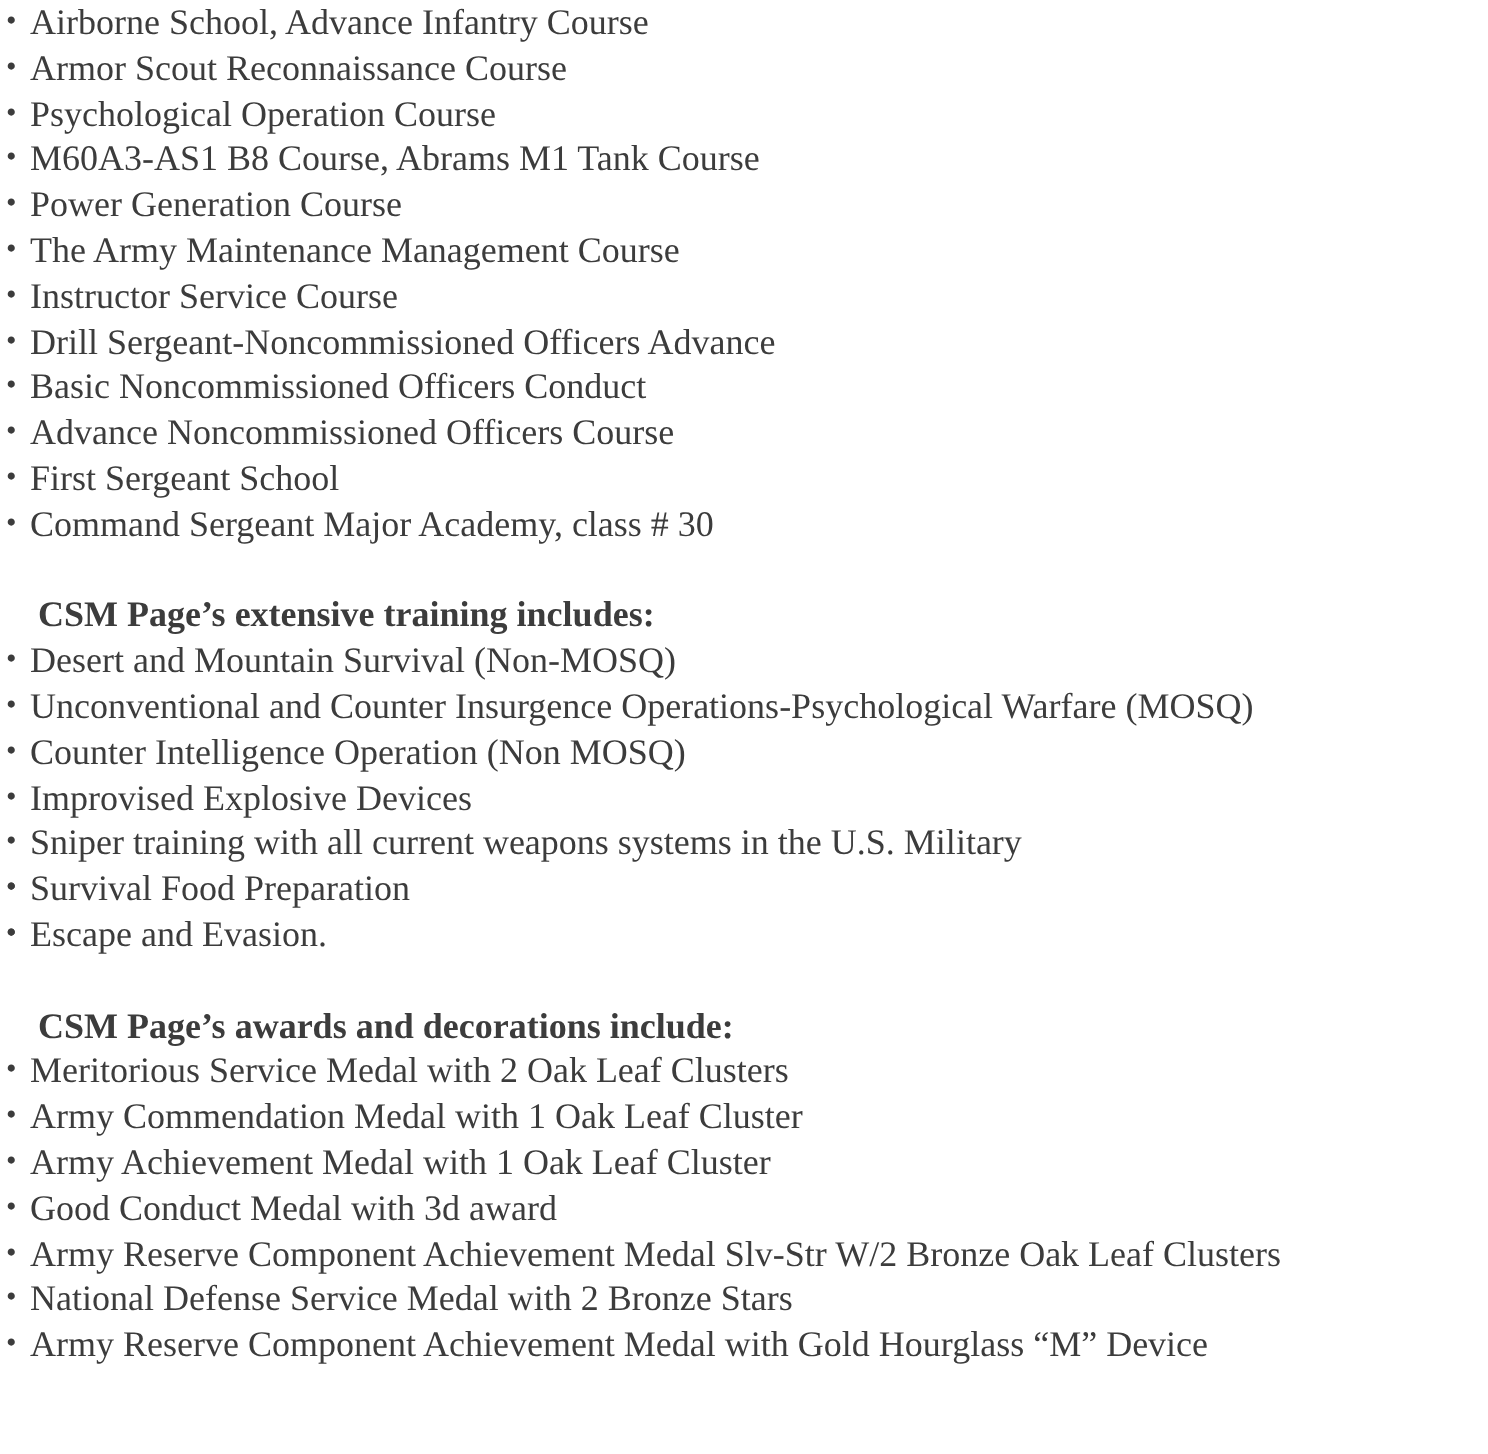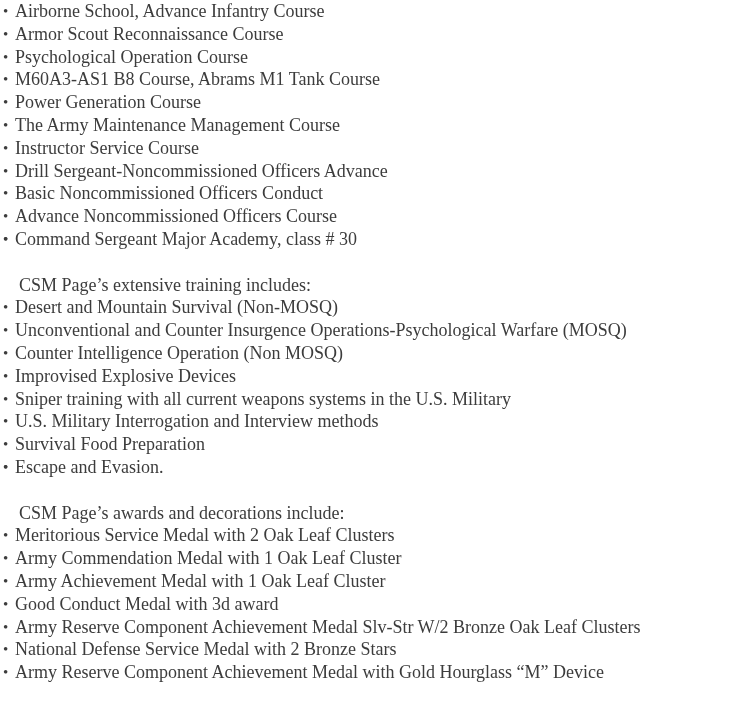--- a/index.html
+++ b/index.html
@@ -31,20 +31,21 @@
     position: absolute;
     left: 3px;
     top: 0;
     font-size: 15px;
     line-height: 22.8px;
   }
   p.section-heading {
     padding-left: 19px;
     line-height: 22.8px;
     white-space: nowrap;
+    font-weight: bold;
   }
   .spacer {
     height: 22.8px;
   }
 </style>
 </head>
 <body style="background: rgb(255, 255, 255);">
 
 <div class="doc" style="color: rgb(60, 60, 60);">
 
@@ -52,35 +53,35 @@
       <li><span class="bullet">•</span><span>Airborne School, Advance Infantry Course</span></li>
       <li><span class="bullet">•</span><span>Armor Scout Reconnaissance Course</span></li>
       <li><span class="bullet">•</span><span>Psychological Operation Course</span></li>
       <li><span class="bullet">•</span><span>M60A3-AS1 B8 Course, Abrams M1 Tank Course</span></li>
       <li><span class="bullet">•</span><span>Power Generation Course</span></li>
       <li><span class="bullet">•</span><span>The Army Maintenance Management Course</span></li>
       <li><span class="bullet">•</span><span>Instructor Service Course</span></li>
       <li><span class="bullet">•</span><span>Drill Sergeant-Noncommissioned Officers Advance</span></li>
       <li><span class="bullet">•</span><span>Basic Noncommissioned Officers Conduct</span></li>
       <li><span class="bullet">•</span><span>Advance Noncommissioned Officers Course</span></li>
-      <li><span class="bullet">•</span></li>
+      <li><span class="bullet">•</span><span>First Sergeant School</span></li>
       <li><span class="bullet">•</span><span>Command Sergeant Major Academy, class # 30</span></li>
     </ul>
 
   <div class="spacer"></div>
 
   <p class="section-heading">CSM Page’s extensive training includes:</p>
 
   <ul class="bullet-list">
       <li><span class="bullet">•</span><span>Desert and Mountain Survival (Non-MOSQ)</span></li>
       <li><span class="bullet">•</span><span>Unconventional and Counter Insurgence Operations-Psychological Warfare (MOSQ)</span></li>
       <li><span class="bullet">•</span><span>Counter Intelligence Operation (Non MOSQ)</span></li>
       <li><span class="bullet">•</span><span>Improvised Explosive Devices</span></li>
       <li><span class="bullet">•</span><span>Sniper training with all current weapons systems in the U.S. Military</span></li>
-      <li><span class="bullet">•</span><span>U.S. Military Interrogation and Interview methods</span></li>
+      <li><span class="bullet">•</span></li>
       <li><span class="bullet">•</span><span>Survival Food Preparation</span></li>
       <li><span class="bullet">•</span></li>
       <li><span class="bullet">•</span><span>Escape and Evasion.</span></li>
     </ul>
 
   <div class="spacer"></div>
 
   <p class="section-heading">CSM Page’s awards and decorations include:</p>
 
   <ul class="bullet-list">

